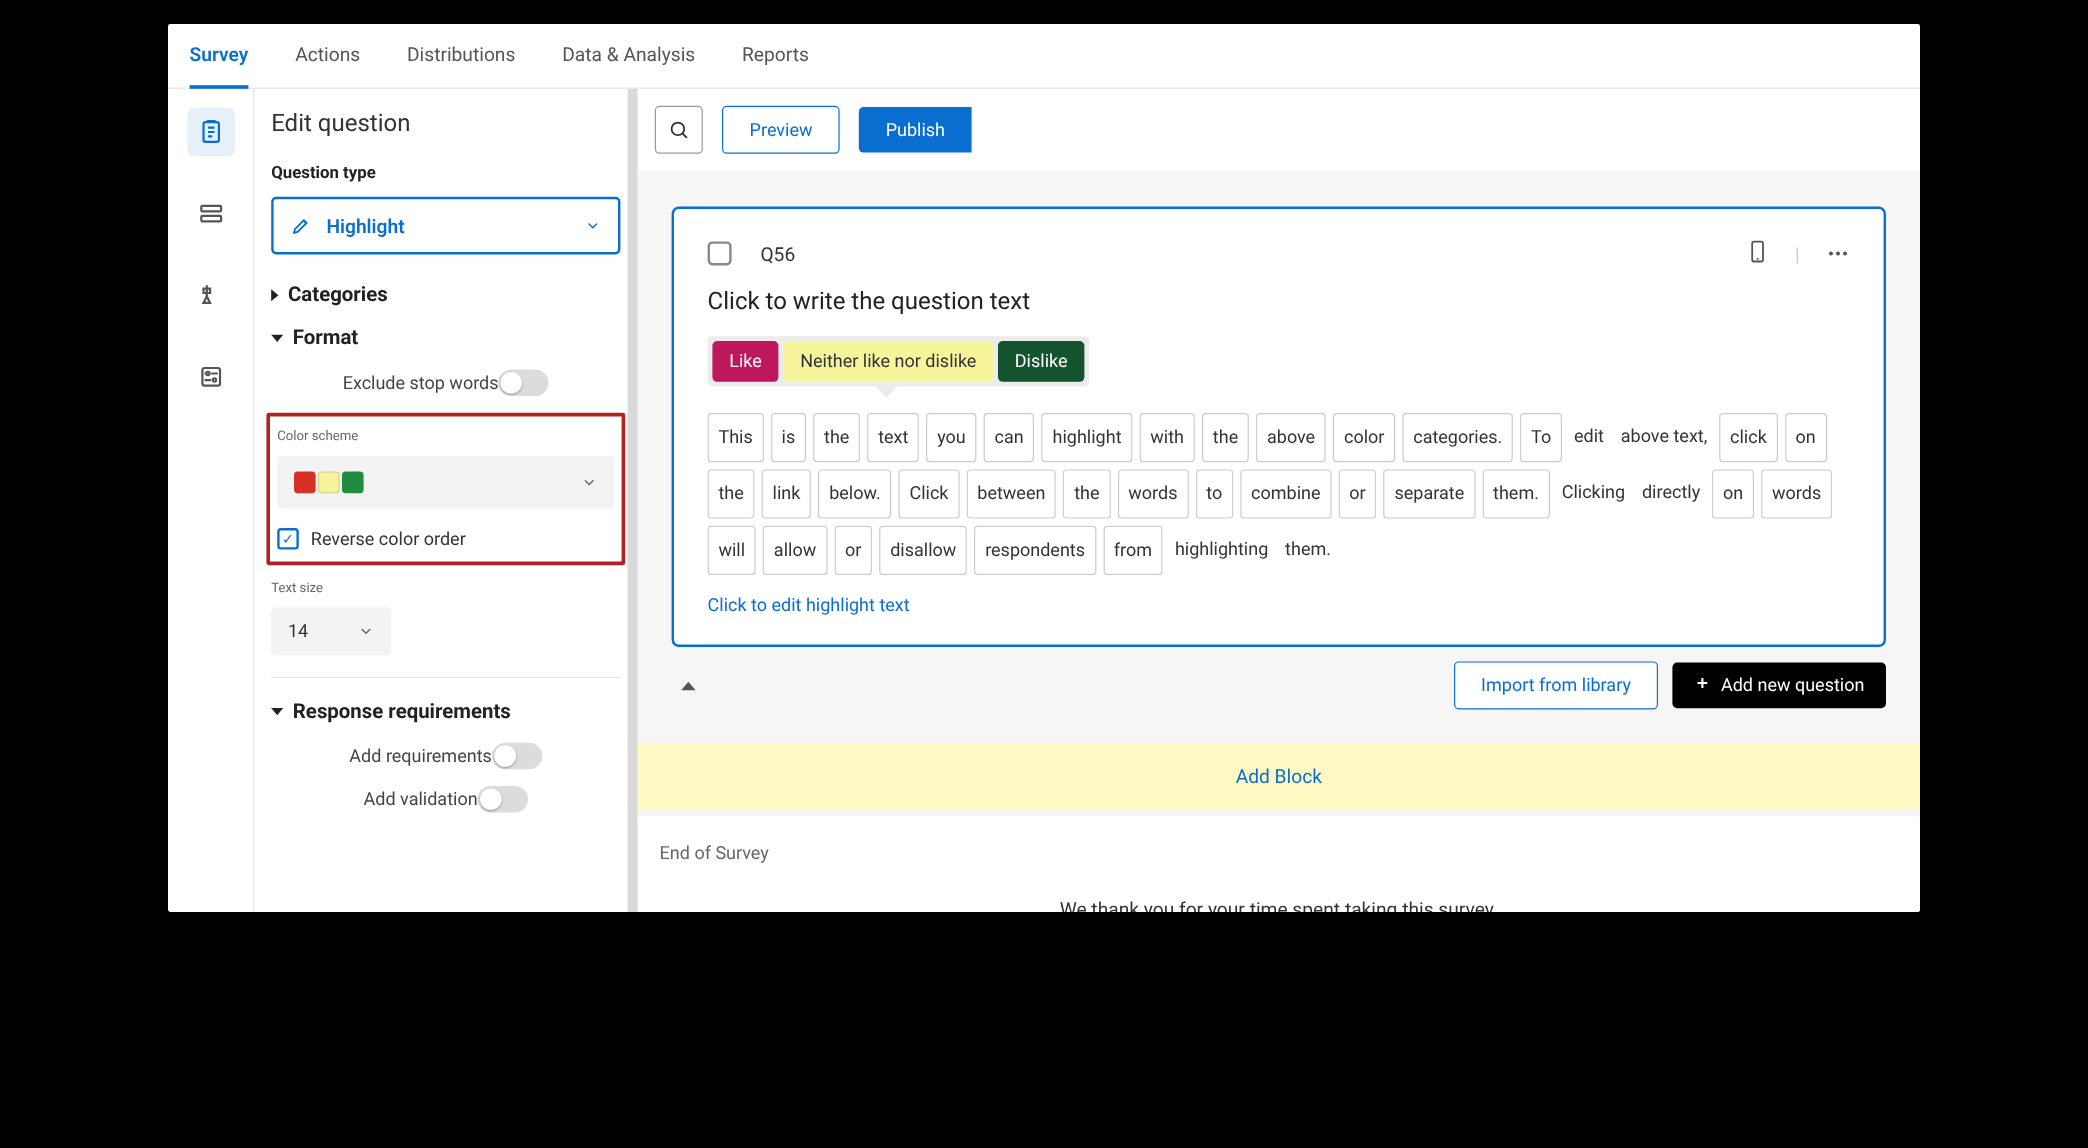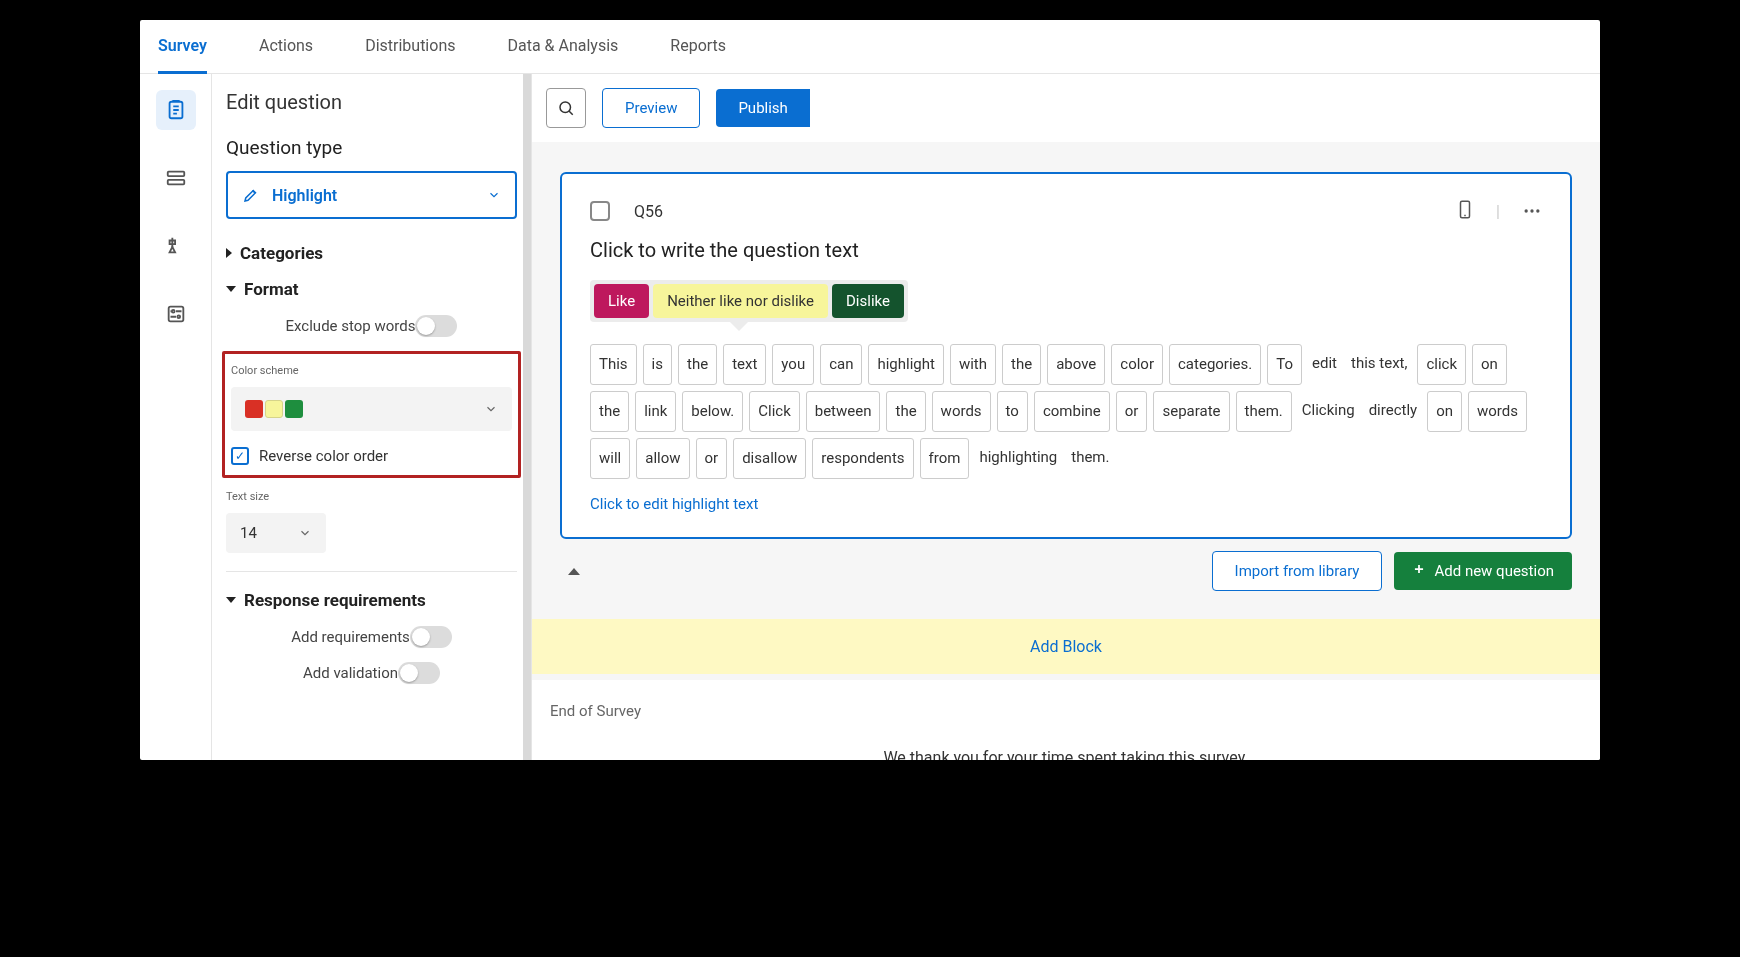--- a/index.html
+++ b/index.html
@@ -1,28 +1,28 @@
 <!DOCTYPE html>
 <html><head>
 <meta charset="utf-8">
 <style>
 *{box-sizing:border-box;margin:0;padding:0;font-family:-apple-system,BlinkMacSystemFont,"Segoe UI",Roboto,Arial,sans-serif}
 body{background:#000;display:flex;justify-content:center;align-items:flex-start;padding:20px 0}
 .app{background:#fff;width:1460px;height:740px;overflow:hidden;border-radius:2px;position:relative}
-.top-tabs{display:flex;gap:52px;padding:0 18px;border-bottom:1px solid #e5e5e5;height:54px;align-items:center}
+.top-tabs{display:flex;gap:39px;padding:0 18px;border-bottom:1px solid #e5e5e5;height:54px;align-items:center}
 .top-tab{font-size:16px;color:#555;cursor:pointer;height:54px;display:flex;align-items:center;border-bottom:3px solid transparent}
 .top-tab.active{color:#0a6ed1;border-bottom-color:#0a6ed1;font-weight:600}
 .body{display:flex;height:calc(100% - 54px)}
 .left-icons{width:72px;border-right:1px solid #e5e5e5;display:flex;flex-direction:column;align-items:center;padding-top:16px;gap:28px}
 .left-icon{width:40px;height:40px;display:flex;align-items:center;justify-content:center;border-radius:6px;cursor:pointer;color:#555}
 .left-icon.active{background:#e6f0fb;color:#0a6ed1}
 .side-panel{width:320px;border-right:1px solid #e5e5e5;position:relative;overflow-y:auto;padding:16px 14px 24px}
 .side-panel::after{content:"";position:absolute;right:0;top:0;width:8px;height:100%;background:#d9d9d9}
 .panel-title{font-size:20px;font-weight:400;margin-bottom:22px;color:#333}
-.panel-label{font-size:19px;font-weight:400;color:#222;margin-bottom:12px}
+.panel-label{font-size:14px;font-weight:700;color:#222;margin-bottom:12px}
 .qtype-select{border:2px solid #0a6ed1;border-radius:4px;height:48px;display:flex;align-items:center;justify-content:space-between;padding:0 14px;color:#0a6ed1;font-weight:600;font-size:16px;cursor:pointer;margin-bottom:24px}
 .qtype-select .left{display:flex;align-items:center;gap:12px}
 .section-row{display:flex;align-items:center;gap:8px;font-size:17px;font-weight:700;color:#222;margin:16px 0;cursor:pointer}
 .caret{display:inline-block;width:0;height:0;border-left:5px solid transparent;border-right:5px solid transparent}
 .caret-right{border:none;width:0;height:0;border-top:5px solid transparent;border-bottom:5px solid transparent;border-left:6px solid #222}
 .caret-down{border-top:6px solid #222}
 .opt-row{display:flex;align-items:center;justify-content:center;margin:14px 0;font-size:15px;color:#444}
 .toggle{width:42px;height:22px;border-radius:11px;background:#dcdcdc;position:relative;cursor:pointer}
 .toggle::after{content:"";position:absolute;width:18px;height:18px;border-radius:50%;background:#fff;top:2px;left:2px;box-shadow:0 1px 2px rgba(0,0,0,.3)}
 .highlight-box{border:3px solid #b22222;border-radius:2px;padding:10px 6px;margin:4px -4px 12px}
@@ -59,21 +59,21 @@
 .cat-like{background:#be185d;color:#fff}
 .cat-neutral{background:#f7f59b;color:#333}
 .cat-dislike{background:#14532d;color:#fff}
 .cat-pointer{position:absolute;bottom:-9px;left:140px;width:0;height:0;border-left:9px solid transparent;border-right:9px solid transparent;border-top:9px solid #ececec}
 .highlight-words{display:flex;flex-wrap:wrap;gap:6px;margin-bottom:16px;line-height:2.2}
 .hw{border:1px solid #ccc;border-radius:3px;padding:3px 8px;font-size:15px;color:#333;cursor:pointer}
 .hw-plain{font-size:15px;color:#333;padding:3px 4px}
 .edit-link{color:#0a6ed1;font-size:15px;cursor:pointer}
 .block-actions{display:flex;align-items:center;justify-content:flex-end;gap:12px;margin:0 28px 28px;position:relative}
 .collapse-caret{position:absolute;left:8px;width:0;height:0;border-left:6px solid transparent;border-right:6px solid transparent;border-bottom:7px solid #555;cursor:pointer}
-.btn-primary-full{background:#15803d;color:#fff;padding:10px 18px;border-radius:4px;font-size:15px;cursor:pointer;display:flex;align-items:flex-start;gap:8px}
+.btn-primary-full{background:#000000;color:#fff;padding:10px 18px;border-radius:4px;font-size:15px;cursor:pointer;display:flex;align-items:flex-start;gap:8px}
 .add-block{text-align:center;color:#0a6ed1;font-size:16px;padding:18px 0;cursor:pointer;background:#fef9c3}
 .end-survey{background:#fff;padding:22px 18px;margin-top:6px}
 .end-label{font-size:15px;color:#666;margin-bottom:28px}
 .thank{text-align:center;font-size:16px;color:#333;margin-bottom:14px}
 svg{display:block}
 </style>
 </head>
 <body>
 
 <div class="app">
@@ -239,21 +239,21 @@
             <span class="hw">you</span>
             <span class="hw">can</span>
             <span class="hw">highlight</span>
             <span class="hw">with</span>
             <span class="hw">the</span>
             <span class="hw">above</span>
             <span class="hw">color</span>
             <span class="hw">categories.</span>
             <span class="hw">To</span>
             <span class="hw-plain">edit</span>
-            <span class="hw-plain">this text,</span>
+            <span class="hw-plain">above text,</span>
             <span class="hw">click</span>
             <span class="hw">on</span>
             <span class="hw">the</span>
             <span class="hw">link</span>
             <span class="hw">below.</span>
             <span class="hw">Click</span>
             <span class="hw">between</span>
             <span class="hw">the</span>
             <span class="hw">words</span>
             <span class="hw">to</span>

